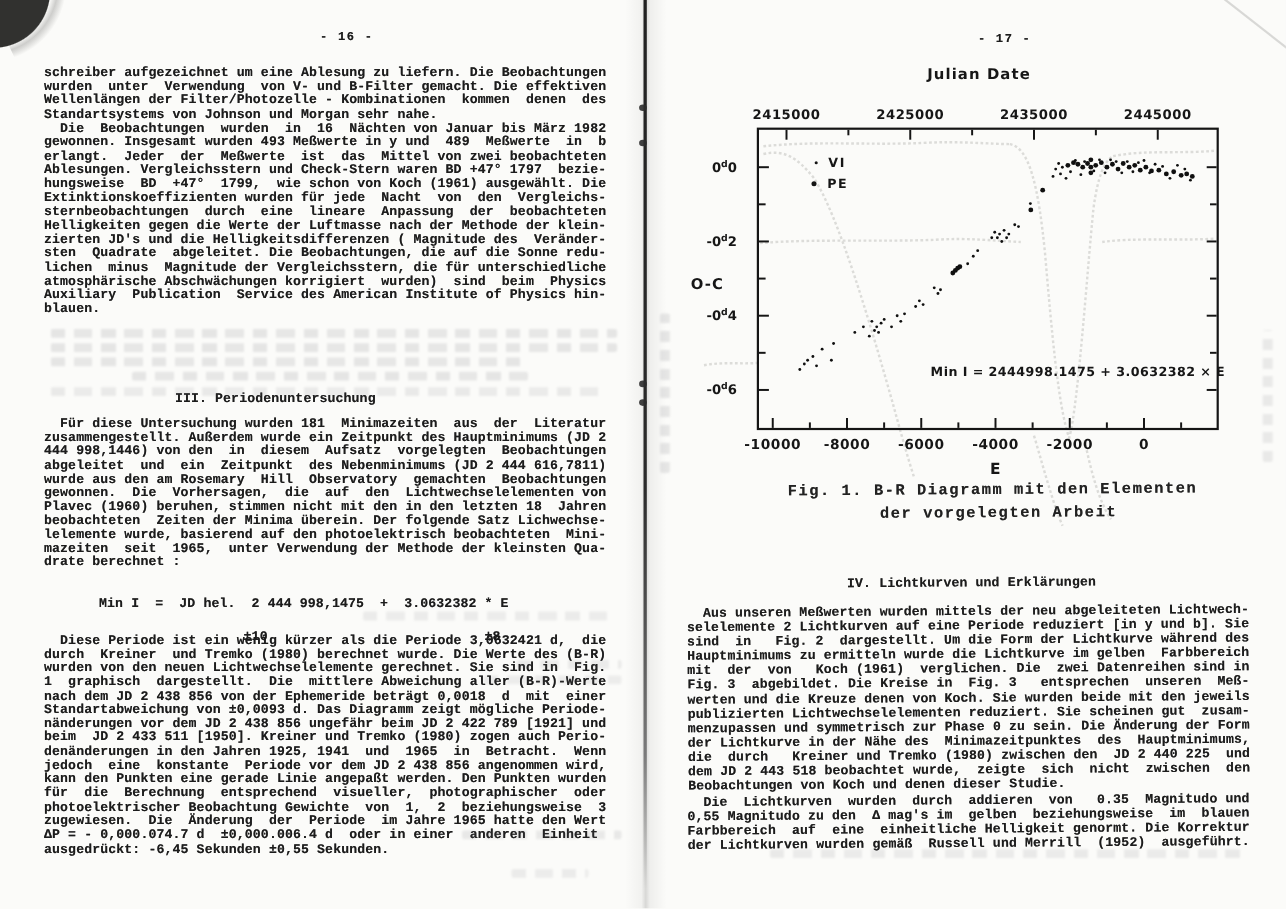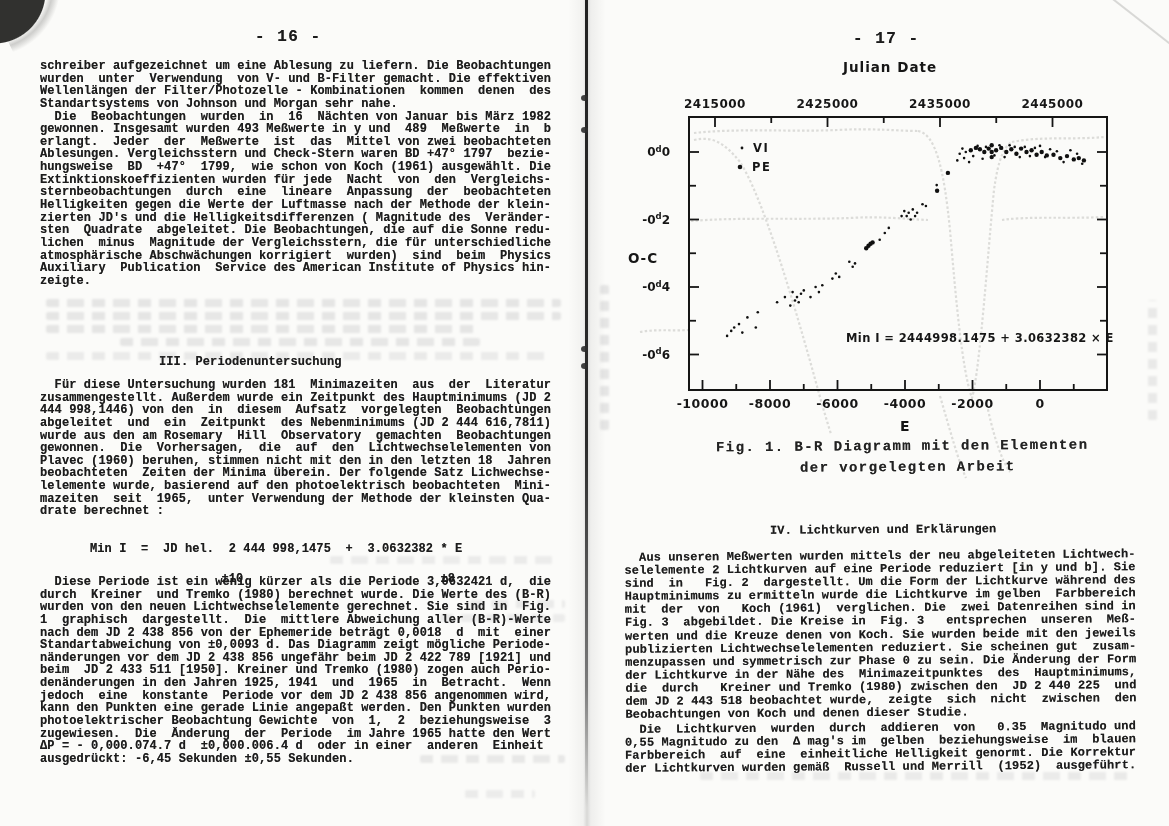--- a/index.html
+++ b/index.html
@@ -6,21 +6,21 @@
   body{width:1169px;height:826px;overflow:hidden;background:#fafaf8;position:relative;
        font-family:"Liberation Sans",sans-serif;}
   .scan{position:absolute;inset:0;background:#fbfbf9;}
   .abs{position:absolute;}
   .mono{font-family:"Liberation Mono","DejaVu Sans Mono",monospace;font-weight:bold;
         color:#1c1c1c;font-size:12px;letter-spacing:0.1px;
         text-shadow:0 0 0.5px rgba(20,20,20,.6);}
   .para .line{white-space:pre;line-height:12.65px;height:12.65px;}
   .para-r .line{white-space:pre;line-height:13.1px;height:13.1px;}
   .pre{white-space:pre;}
-  .pgnum{letter-spacing:1.5px;font-size:16px;}
+  .pgnum{letter-spacing:1.5px;font-size:11px;margin-left:36px;}
   .heading{font-size:12px;}
   .caption{font-family:"Liberation Mono","DejaVu Sans Mono",monospace;font-weight:bold;
            color:#222;font-size:14px;letter-spacing:1.4px;white-space:pre;
            text-shadow:0 0 0.5px rgba(20,20,20,.55);}
   .tilt{transform:rotate(-0.4deg);transform-origin:50% 50%;}
   svg text{font-family:"DejaVu Sans","Liberation Sans",sans-serif;fill:#161616;}
   #chart-svg{position:absolute;left:0;top:0;pointer-events:none;}
   
   .gutter-shade{left:568px;top:0;width:38px;height:826px;
     background:linear-gradient(90deg,rgba(0,0,0,0) 0%,rgba(0,0,0,.04) 40%,rgba(0,0,0,.14) 50%,rgba(0,0,0,.05) 60%,rgba(0,0,0,0) 100%);}
@@ -57,21 +57,21 @@
         <div class="line">Ablesungen. Vergleichsstern und Check-Stern waren BD +47° 1797  bezie-</div>
         <div class="line">hungsweise  BD  +47°  1799,  wie schon von Koch (1961) ausgewählt. Die</div>
         <div class="line">Extinktionskoeffizienten wurden für jede  Nacht  von  den  Vergleichs-</div>
         <div class="line">sternbeobachtungen  durch  eine  lineare  Anpassung  der  beobachteten</div>
         <div class="line">Helligkeiten gegen die Werte der Luftmasse nach der Methode der klein-</div>
         <div class="line">zierten JD's und die Helligkeitsdifferenzen ( Magnitude des  Veränder-</div>
         <div class="line">sten  Quadrate  abgeleitet. Die Beobachtungen, die auf die Sonne redu-</div>
         <div class="line">lichen  minus  Magnitude der Vergleichsstern, die für unterschiedliche</div>
         <div class="line">atmosphärische Abschwächungen korrigiert  wurden)  sind  beim  Physics</div>
         <div class="line">Auxiliary  Publication  Service des American Institute of Physics hin-</div>
-        <div class="line">zeigte.</div>
+        <div class="line">blauen.</div>
       </div>
 
     <div class="abs mono heading" style="left:159px;top:355px">III. Periodenuntersuchung</div>
 
     <div class="abs mono para" style="left:40px;top:379px">
         <div class="line">  Für diese Untersuchung wurden 181  Minimazeiten  aus  der  Literatur</div>
         <div class="line">zusammengestellt. Außerdem wurde ein Zeitpunkt des Hauptminimums (JD 2</div>
         <div class="line">444 998,1446) von den  in  diesem  Aufsatz  vorgelegten  Beobachtungen</div>
         <div class="line">abgeleitet  und  ein  Zeitpunkt  des Nebenminimums (JD 2 444 616,7811)</div>
         <div class="line">wurde aus den am Rosemary  Hill  Observatory  gemachten  Beobachtungen</div>
@@ -91,20 +91,21 @@
         <div class="line">durch  Kreiner  und Tremko (1980) berechnet wurde. Die Werte des (B-R)</div>
         <div class="line">wurden von den neuen Lichtwechselelemente gerechnet. Sie sind in  Fig.</div>
         <div class="line">1  graphisch  dargestellt.  Die  mittlere Abweichung aller (B-R)-Werte</div>
         <div class="line">nach dem JD 2 438 856 von der Ephemeride beträgt 0,0018  d  mit  einer</div>
         <div class="line">Standartabweichung von ±0,0093 d. Das Diagramm zeigt mögliche Periode-</div>
         <div class="line">nänderungen vor dem JD 2 438 856 ungefähr beim JD 2 422 789 [1921] und</div>
         <div class="line">beim  JD 2 433 511 [1950]. Kreiner und Tremko (1980) zogen auch Perio-</div>
         <div class="line">denänderungen in den Jahren 1925, 1941  und  1965  in  Betracht.  Wenn</div>
         <div class="line">jedoch  eine  konstante  Periode vor dem JD 2 438 856 angenommen wird,</div>
         <div class="line">kann den Punkten eine gerade Linie angepaßt werden. Den Punkten wurden</div>
+        <div class="line">für  die  Berechnung  entsprechend  visueller,  photographischer  oder</div>
         <div class="line">photoelektrischer Beobachtung Gewichte  von  1,  2  beziehungsweise  3</div>
         <div class="line">zugewiesen.  Die  Änderung  der  Periode  im Jahre 1965 hatte den Wert</div>
         <div class="line">ΔP = - 0,000.074.7 d  ±0,000.006.4 d  oder in einer  anderen  Einheit</div>
         <div class="line">ausgedrückt: -6,45 Sekunden ±0,55 Sekunden.</div>
       </div>
 
     <div class="abs smudge" style="left:46px;top:299px;width:515px"></div>
     <div class="abs smudge" style="left:46px;top:312px;width:515px"></div>
     <div class="abs smudge" style="left:46px;top:325px;width:430px"></div>
     <div class="abs smudge" style="left:120px;top:338px;width:360px"></div>

